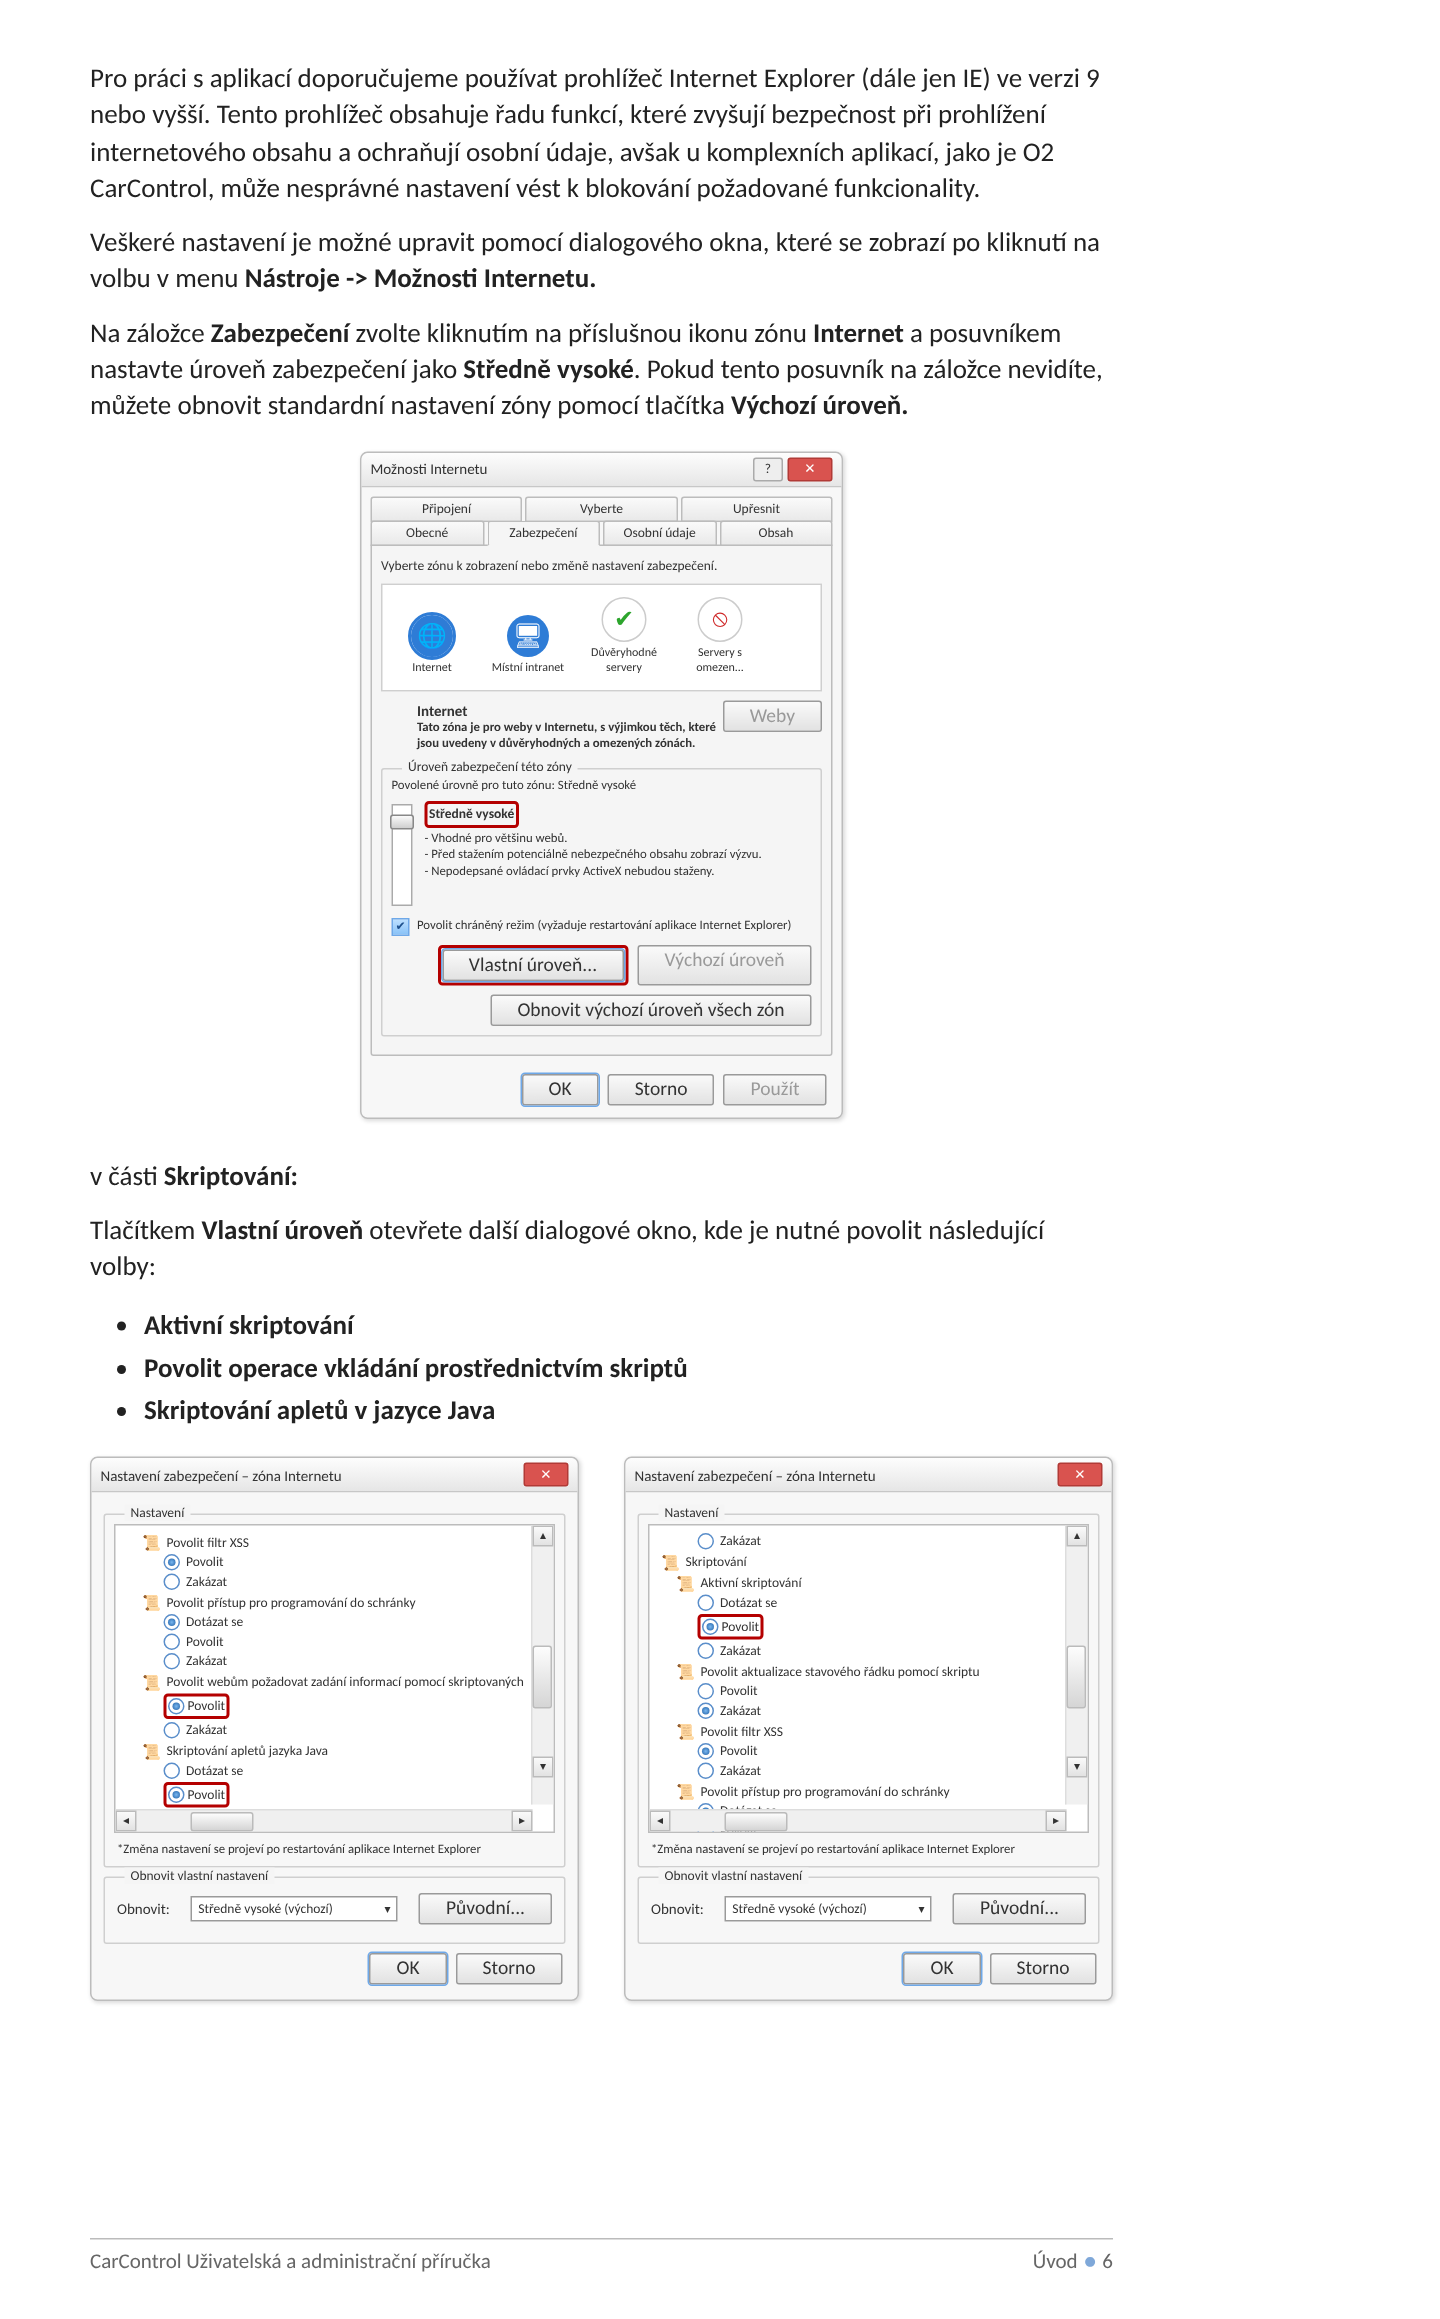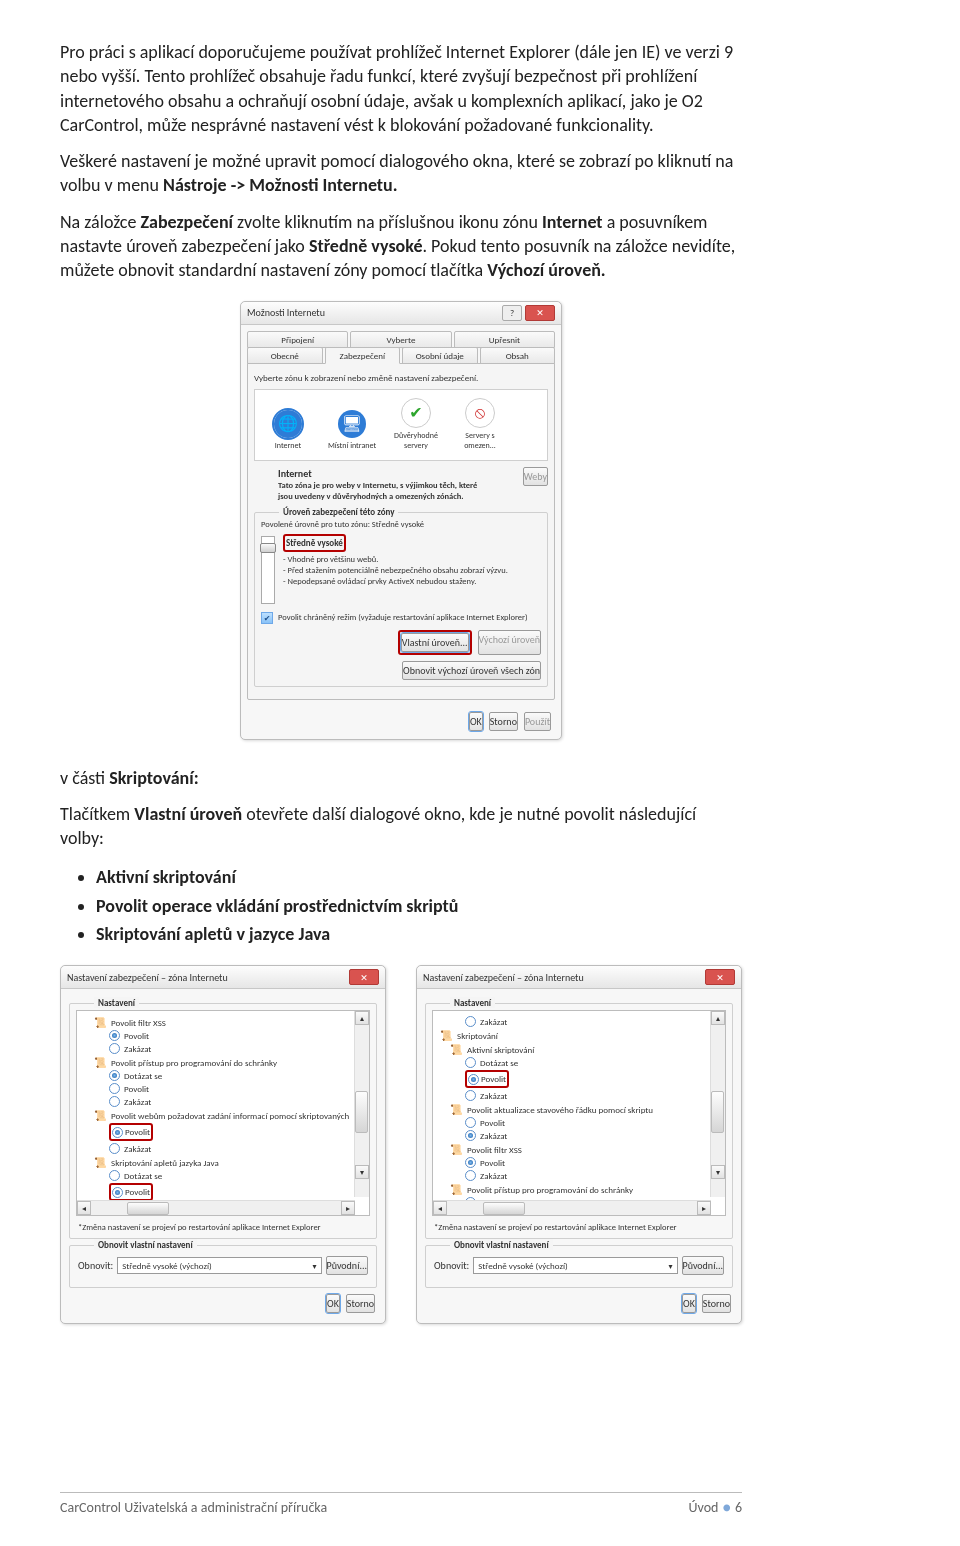--- a/index.html
+++ b/index.html
@@ -32,24 +32,24 @@
 .zones { display:flex; gap:10px; align-items:flex-end; padding:4px 0 6px 2px; }
 .zone { display:flex; flex-direction:column; align-items:center; gap:2px; font-size:8px; text-align:center; width:54px; }
 .zone .ic { width:28px; height:28px; border-radius:50%; display:flex; align-items:center; justify-content:center; font-size:16px; color:#fff; }
 .zone.sel .ic { outline:2px solid #2e7cd6; }
 .ic.globe { background:#2e7cd6; }
 .ic.net { background:#2e7cd6; }
 .ic.check { background:#fff; color:#2da52d; border:1px solid #ccc; }
 .ic.block { background:#fff; color:#cf2a2a; border:1px solid #ccc; }
 
 .group { border:1px solid #cfcfcf; border-radius:2px; padding:6px; margin:6px 0; position:relative; }
-.group-title { position:absolute; top:-7px; left:24px; background:#f5f5f5; padding:0 4px; font-size:9px;font-weight:bold; }
+.group-title { position:absolute; top:-7px; left:13px; background:#f5f5f5; padding:0 4px; font-size:9px; }
 .smalltxt { font-size:8.5px; line-height:1.3; }
 
-.btn { display:inline-block; font-size:10px; padding:2px 0; border:1px solid #9a9a9a; background:linear-gradient(#fafafa,#e2e2e2); border-radius:2px; }
+.btn { display:inline-block; font-size:13px; padding:2px 17px; border:1px solid #9a9a9a; background:linear-gradient(#fafafa,#e2e2e2); border-radius:2px; }
 .btn.dis { color:#999; }
 .btn-row { display:flex; gap:6px; justify-content:flex-end; margin-top:6px; }
 .btn.def { outline:1px solid #6ea8e8; }
 
 .slider { display:flex; gap:8px; align-items:flex-start; }
 .slider .track { width:12px; height:66px; border:1px solid #aaa; background:#fff; position:relative; margin:2px 0; }
 .slider .thumb { position:absolute; left:-2px; top:6px; width:14px; height:8px; background:linear-gradient(#fafafa,#cfcfcf); border:1px solid #888; border-radius:2px; }
 
 .chk { display:flex; align-items:flex-start; gap:5px; font-size:8.5px; margin:6px 0; }
 .chk .box { width:10px; height:10px; border:1px solid #6ea8e8; background:linear-gradient(180deg,#bde0ff,#89c2f7); display:flex; align-items:center; justify-content:center; font-size:8px; color:#1d4f8b; }
@@ -73,21 +73,21 @@
 
 .opt { display:flex; align-items:center; gap:4px; font-size:9px; padding:1px 0 1px 28px; }
 .opt .r { width:9px; height:9px; border:1px solid #5a8eca; border-radius:50%; display:inline-flex; align-items:center; justify-content:center; }
 .opt .r.on::after { content:""; width:5px; height:5px; border-radius:50%; background:radial-gradient(circle,#7ab7ef,#1d5fa6); }
 .hdr { display:flex; align-items:center; gap:4px; font-size:9px; padding:1px 0 1px 14px; }
 .hdr.root { padding-left:4px; font-weight:normal; }
 .hdr .sic { width:12px; height:12px; display:inline-flex; align-items:center; justify-content:center; font-size:10px; }
 .sic.scroll { color:#b18a3a; }
 
 .note { font-size:8.5px; padding:6px 2px 0 2px; }
-.restore-row { display:flex; align-items:center; gap:4px; padding:4px 2px 6px 2px; }
+.restore-row { display:flex; align-items:center; gap:14px; padding:4px 2px 6px 2px; }
 .select { flex:1; }
 .select .sel { border:1px solid #9a9a9a; background:#fff; font-size:9px; padding:2px 4px; display:flex; justify-content:space-between; align-items:center; }
 .sel .caret { font-size:8px; color:#333; }
 
 .footer { border-top: 1px solid #bbb; margin-top: 0; padding-top: 6px; display:flex; justify-content:space-between; font-size:14px; color:#666; position:absolute; bottom:30px; left:60px; right:60px; }
 .footer .dot { color:#7fa8d9; font-weight:bold; padding:0 4px; }
 </style>
 </head>
 <body>
 

